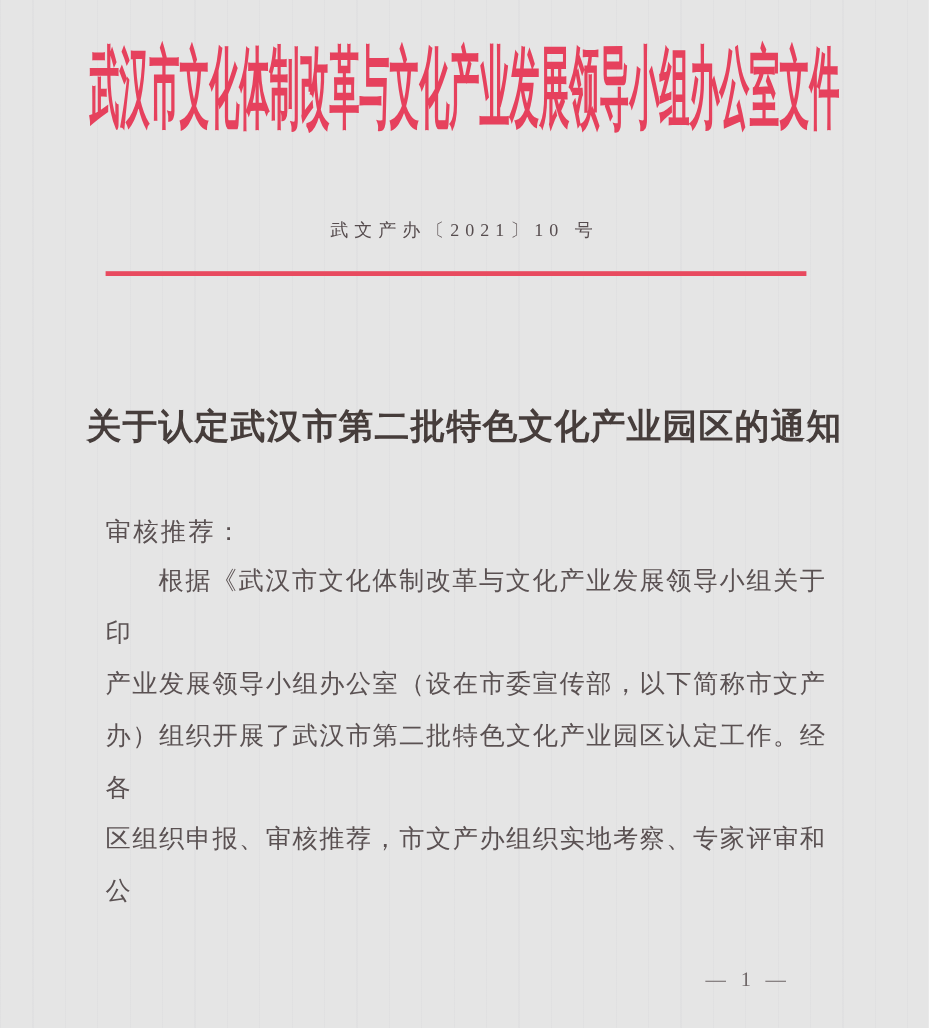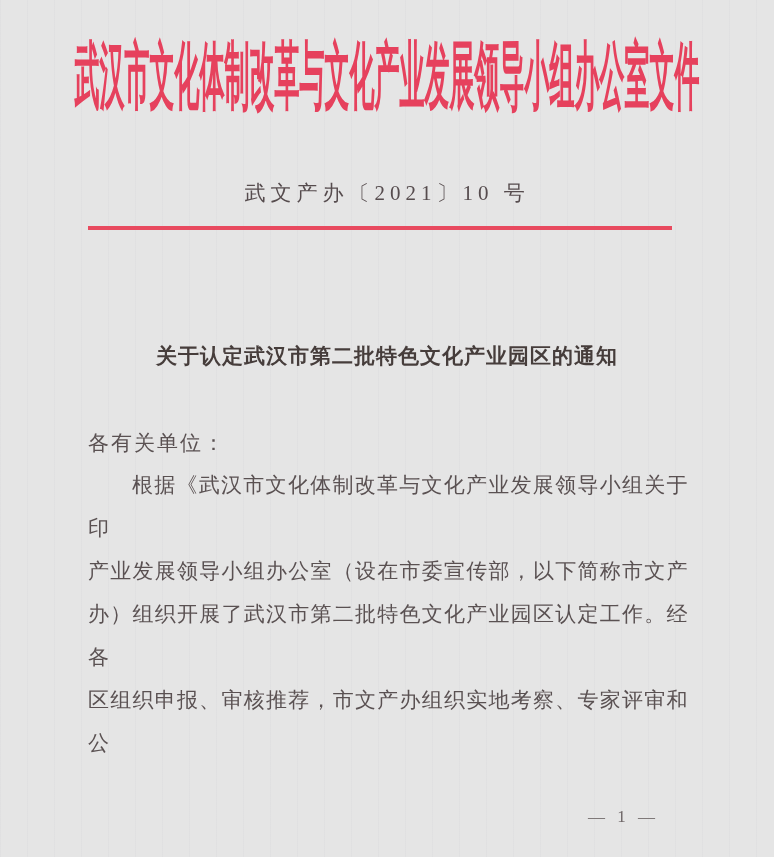--- a/index.html
+++ b/index.html
@@ -31,35 +31,35 @@
     font-size: 25px; line-height: 25px;
     font-weight: bold;
     white-space: nowrap;
     letter-spacing: 0px;
     color: #e6415d;
   }
   .doc-number {
     position: absolute;
     top: 182px; left: 0; width: 100%;
     text-align: center;
-    font-size: 21px; line-height: 23px;
+    font-size: 15px; line-height: 23px;
     letter-spacing: 5px;
     color: #564c4e;
   }
   .red-line {
     position: absolute;
     left: 88px; top: 226px;
     width: 584px; height: 4px;
     background: #e84a5f;
   }
   .doc-title {
     position: absolute;
     top: 337px; left: 0; width: 100%;
     text-align: center;
-    font-size: 21px; line-height: 38px;
+    font-size: 29px; line-height: 38px;
     font-weight: bold;
     letter-spacing: 1px;
     color: #463d3b;
   }
   .body-block {
     position: absolute;
     left: 88px; top: 422px;
     width: 600px;
     font-size: 21px; line-height: 43px;
     color: #5a5152;
@@ -89,21 +89,21 @@
 
   <div class="header-title">武汉市文化体制改革与文化产业发展领导小组办公室文件</div>
 
   <div class="doc-number">武文产办〔2021〕10 号</div>
 
   <div class="red-line"></div>
 
   <div class="doc-title">关于认定武汉市第二批特色文化产业园区的通知</div>
 
   <div class="body-block">
-    <div class="salutation">各有关单位：</div>
+    <div class="salutation">审核推荐：</div>
     <div class="para-line indent">根据《武汉市文化体制改革与文化产业发展领导小组关于印</div>
     <div class="para-line">产业发展领导小组办公室（设在市委宣传部，以下简称市文产</div>
     <div class="para-line">办）组织开展了武汉市第二批特色文化产业园区认定工作。经各</div>
     <div class="para-line">区组织申报、审核推荐，市文产办组织实地考察、专家评审和公</div>
 
   </div>
 
   <div class="page-number">— 1 —</div>
 </div>
 

